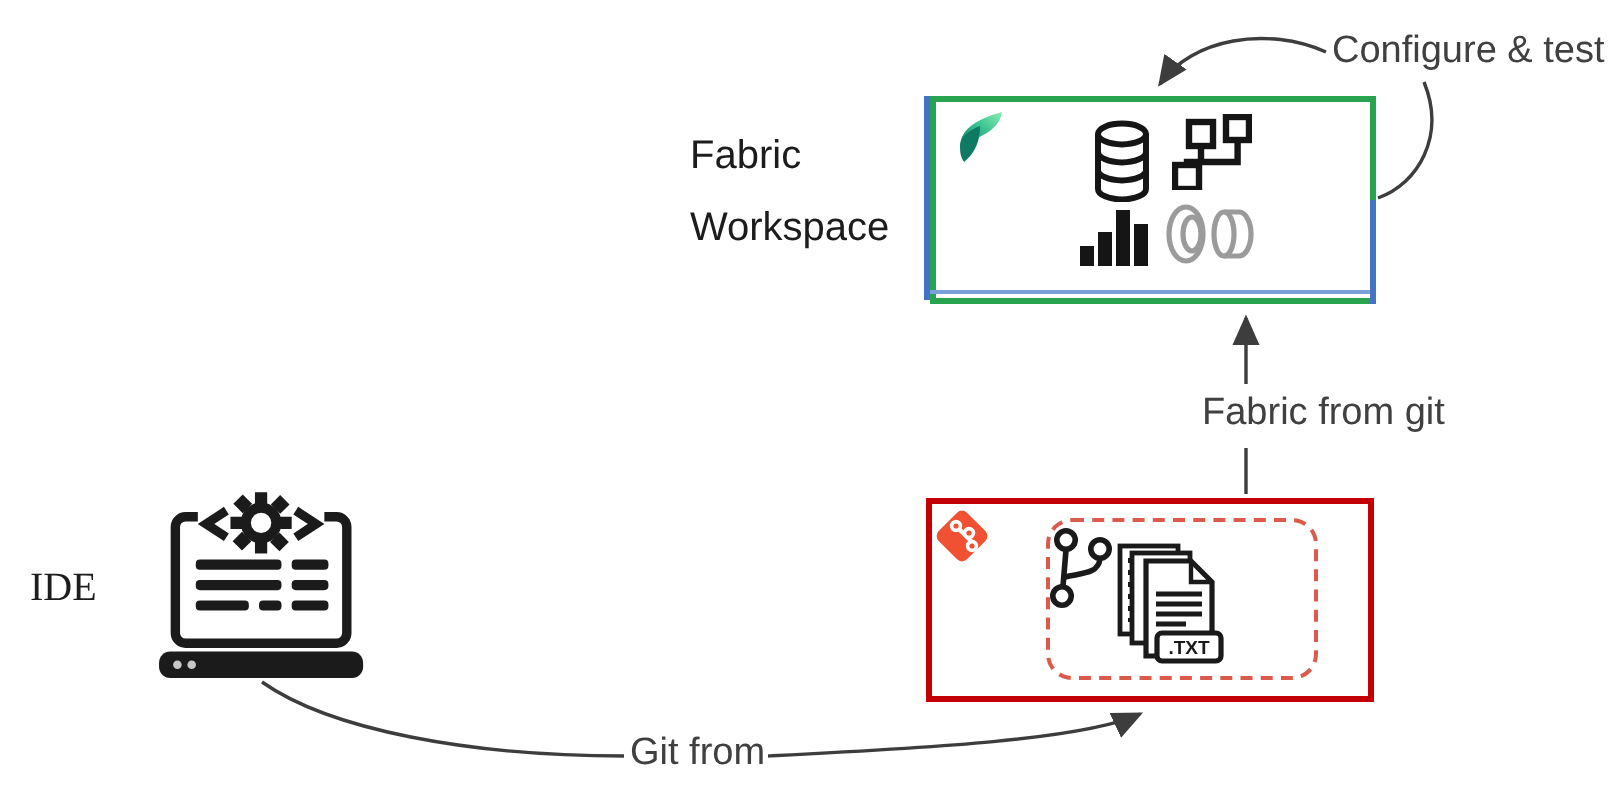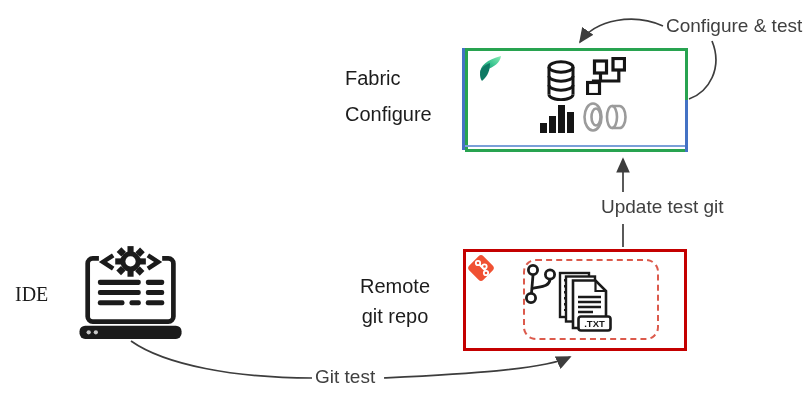--- a/index.html
+++ b/index.html
@@ -38,21 +38,21 @@
   .gitpush-label{left:315px;top:366px;}
 
   svg{display:block;}
   .overlay{left:0;top:0;pointer-events:none;}
 </style>
 </head>
 <body>
 
 <div class="canvas">
 
-  <div class="abs node-label fabric-label">Fabric Configure</div>
+  <div class="abs node-label fabric-label">Fabric Workspace</div>
 
   <div class="abs fabric-box">
     <span class="blue-left"></span>
     <span class="blue-bottom"></span>
     <span class="blue-right"></span>
   </div>
 
   <svg class="abs" style="left:476px;top:54px;" width="27" height="30" viewBox="0 0 27 30">
     <defs>
       <linearGradient id="fabg" x1="0" y1="1" x2="1" y2="0">
@@ -88,21 +88,20 @@
     <rect x="28" y="10" width="7" height="21"></rect>
   </svg>
 
   <svg class="abs" style="left:583px;top:101px;" width="46" height="32" viewBox="0 0 46 32" fill="none" stroke="#9b9b9b" stroke-width="2.6">
     <ellipse cx="10" cy="16" rx="8.5" ry="13.5"></ellipse>
     <ellipse cx="13" cy="16" rx="4.5" ry="8.5"></ellipse>
     <ellipse cx="29" cy="16" rx="5" ry="11"></ellipse>
     <path d="M29 5 h7.5 a6 11 0 0 1 0 22 H29"></path>
   </svg>
 
-  <div class="abs node-label remote-label">Remote git repo</div>
 
   <div class="abs red-box"></div>
   <div class="abs dashed-box"></div>
 
   <svg class="abs" style="left:464px;top:251px;" width="34" height="34" viewBox="0 0 34 34">
     <rect x="7" y="7" width="20" height="20" rx="3.5" transform="rotate(45 17 17)" fill="#f05133"></rect>
     <path d="M12.5 10.5 L23.5 21.5" stroke="#ffffff" stroke-width="2.2"></path>
     <circle cx="14" cy="12" r="2.2" fill="#f05133" stroke="#ffffff" stroke-width="1.8"></circle>
     <circle cx="20.5" cy="15.5" r="2.2" fill="#f05133" stroke="#ffffff" stroke-width="1.8"></circle>
     <circle cx="22" cy="22" r="2.2" fill="#f05133" stroke="#ffffff" stroke-width="1.8"></circle>
@@ -158,22 +157,22 @@
       <rect x="25" y="59" width="26" height="5" rx="2"></rect>
       <rect x="56" y="59" width="11" height="5" rx="2"></rect>
       <rect x="72" y="59" width="18" height="5" rx="2"></rect>
     </g>
     <rect x="7" y="84" width="100" height="13" rx="5.5" fill="#1b1b1b"></rect>
     <circle cx="16" cy="90.5" r="2.1" fill="#c8c8c8"></circle>
     <circle cx="23" cy="90.5" r="2.1" fill="#c8c8c8"></circle>
   </svg>
 
   <div class="abs arrow-label configure-label">Configure &amp; test</div>
-  <div class="abs arrow-label update-label">Update test git</div>
-  <div class="abs arrow-label gitpush-label">Git test</div>
+  <div class="abs arrow-label update-label">Fabric from git</div>
+  <div class="abs arrow-label gitpush-label">Git from</div>
 
   <svg class="abs overlay" width="808" height="406" viewBox="0 0 808 406">
     <defs>
       <marker id="ah" markerWidth="10" markerHeight="8" refX="8" refY="4" orient="auto">
         <path d="M0 0 L9 4 L0 8 Z" fill="#3d3d3d"></path>
       </marker>
     </defs>
     <g fill="none" stroke="#3d3d3d" stroke-width="1.7">
       <path d="M689 99 C709 92 723 68 712 41"></path>
       <path d="M663 26 C634 13 596 19 580 42" marker-end="url(#ah)"></path>

